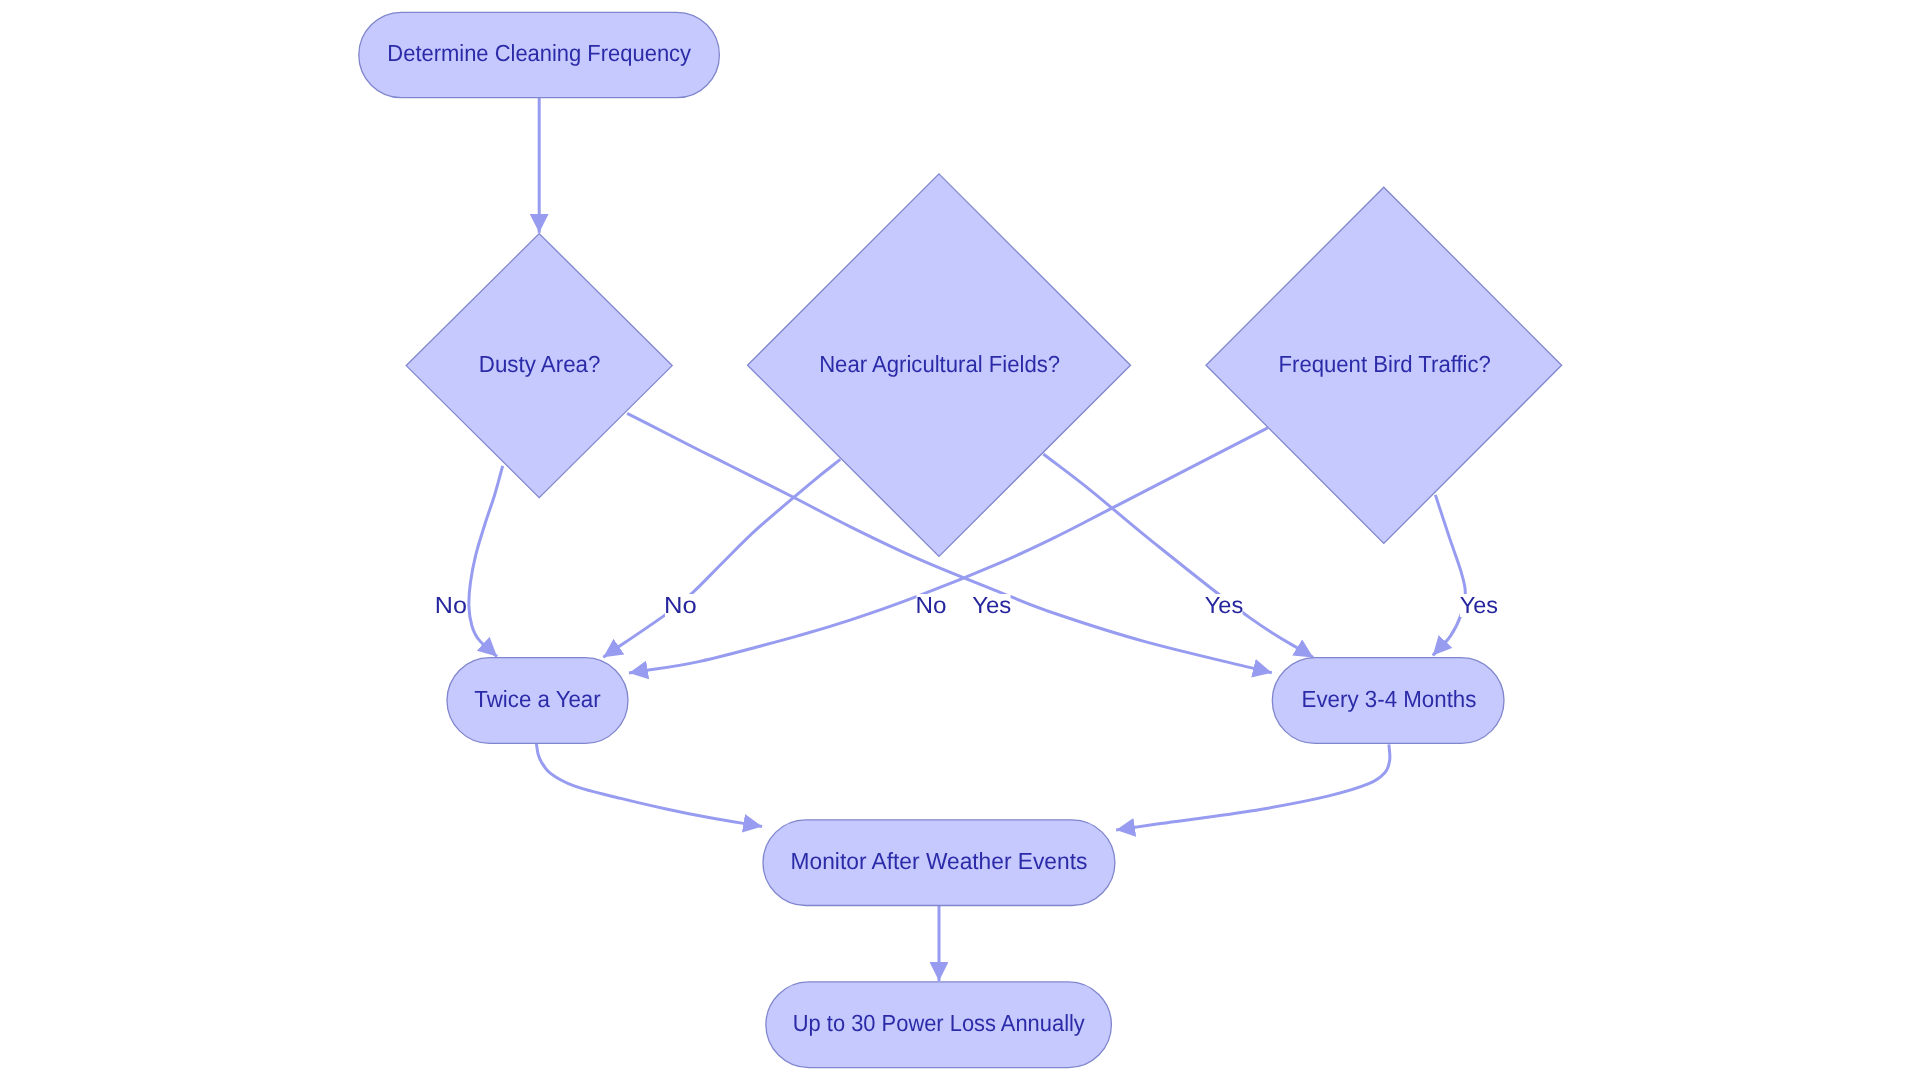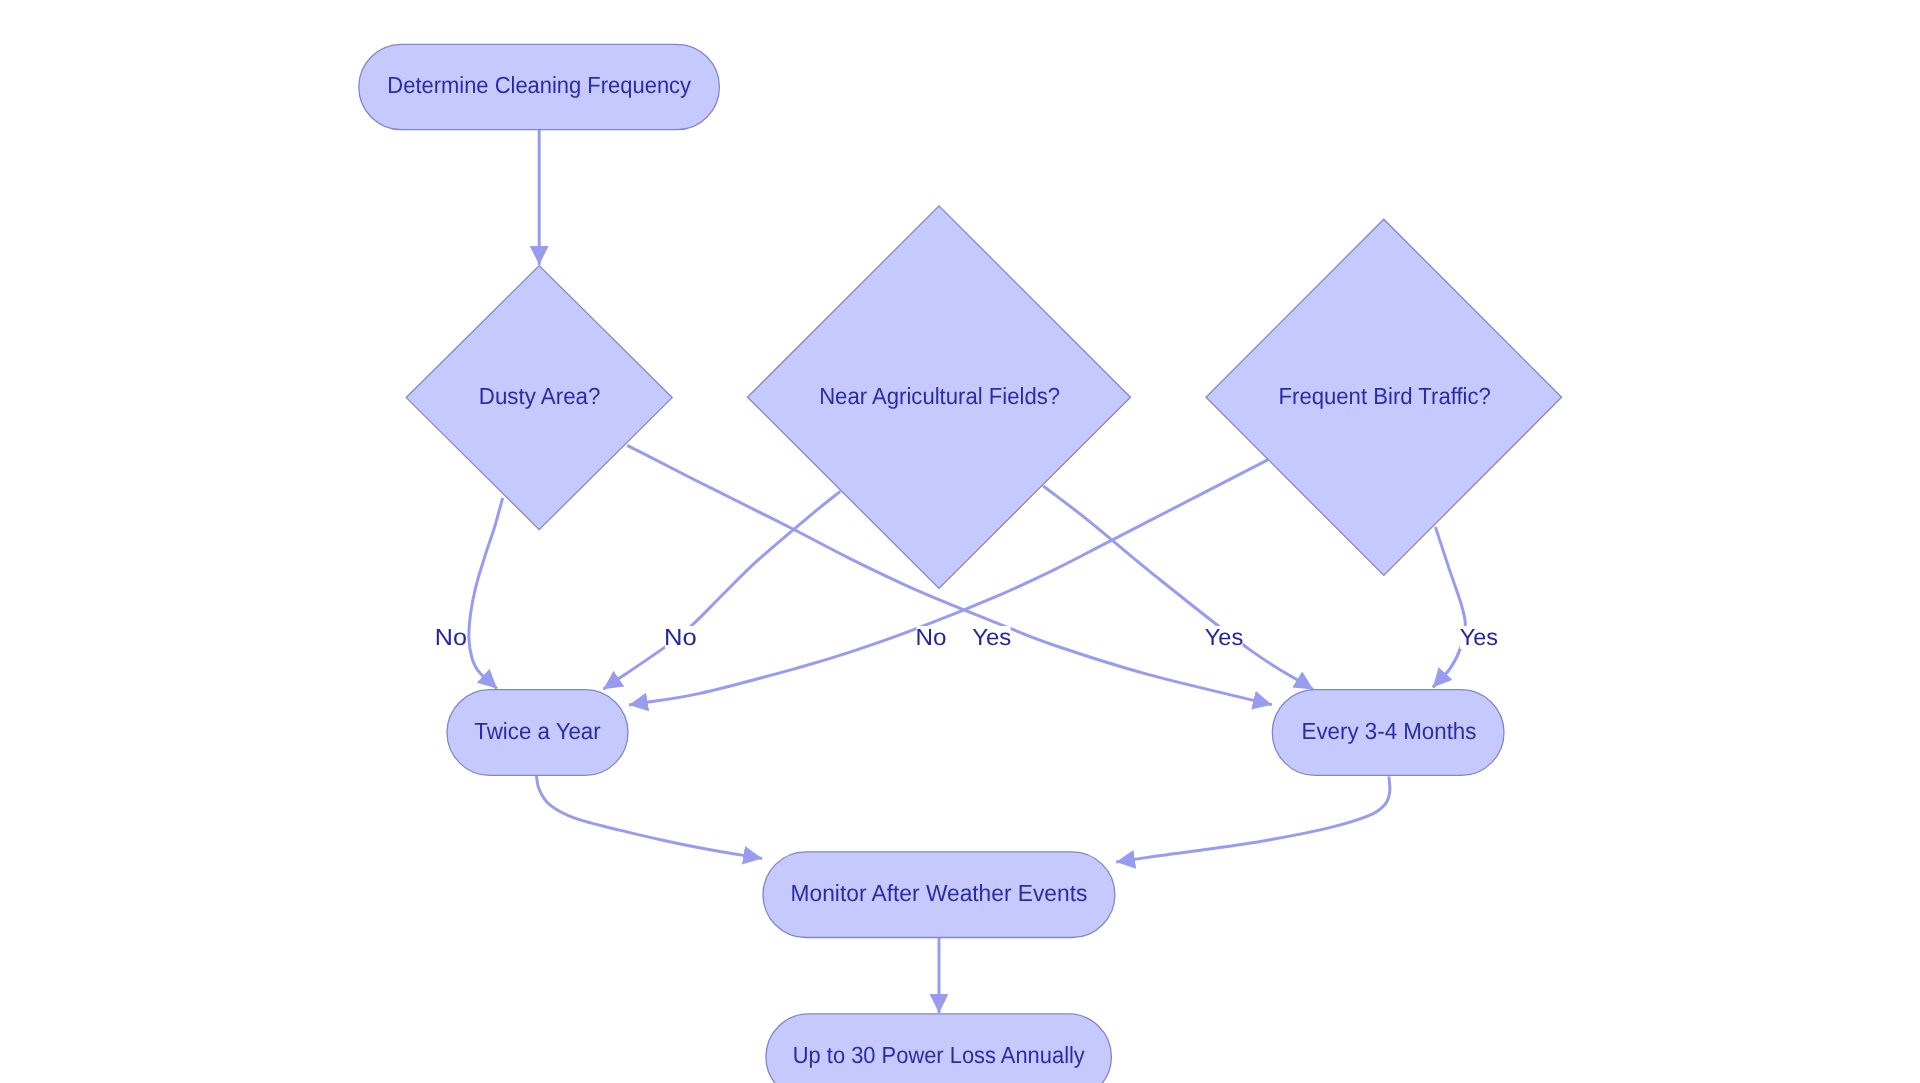--- a/index.html
+++ b/index.html
@@ -1,17 +1,17 @@
 <!DOCTYPE html>
 <html><head>
 <meta charset="utf-8">
 <style>
   html,body{margin:0;padding:0;background:#ffffff;}
   body{width:1920px;height:1083px;overflow:hidden;font-family:"Liberation Sans",sans-serif;}
-  #stage{position:relative;width:1920px;height:839px;background:#ffffff;margin-top:32px;}
+  #stage{position:relative;width:1920px;height:839px;background:#ffffff;}
   svg{display:block;}
   text{text-rendering:geometricPrecision;}
   .node-text{filter:blur(0px);font-family:"Liberation Sans",sans-serif;font-size:23.4px;fill:#2b2ba8;text-anchor:middle;}
   .edge-label{filter:blur(0px);font-family:"Liberation Sans",sans-serif;font-size:23.4px;fill:#25259e;text-anchor:middle;}
   .shape{fill:#c6c9fe;stroke:#8086cd;stroke-width:1.3;}
   .label-bg{fill:#ffffff;stroke:none;}
   .edge{fill:none;stroke:#979cf0;stroke-width:3;}
 </style>
 </head>
 <body>

